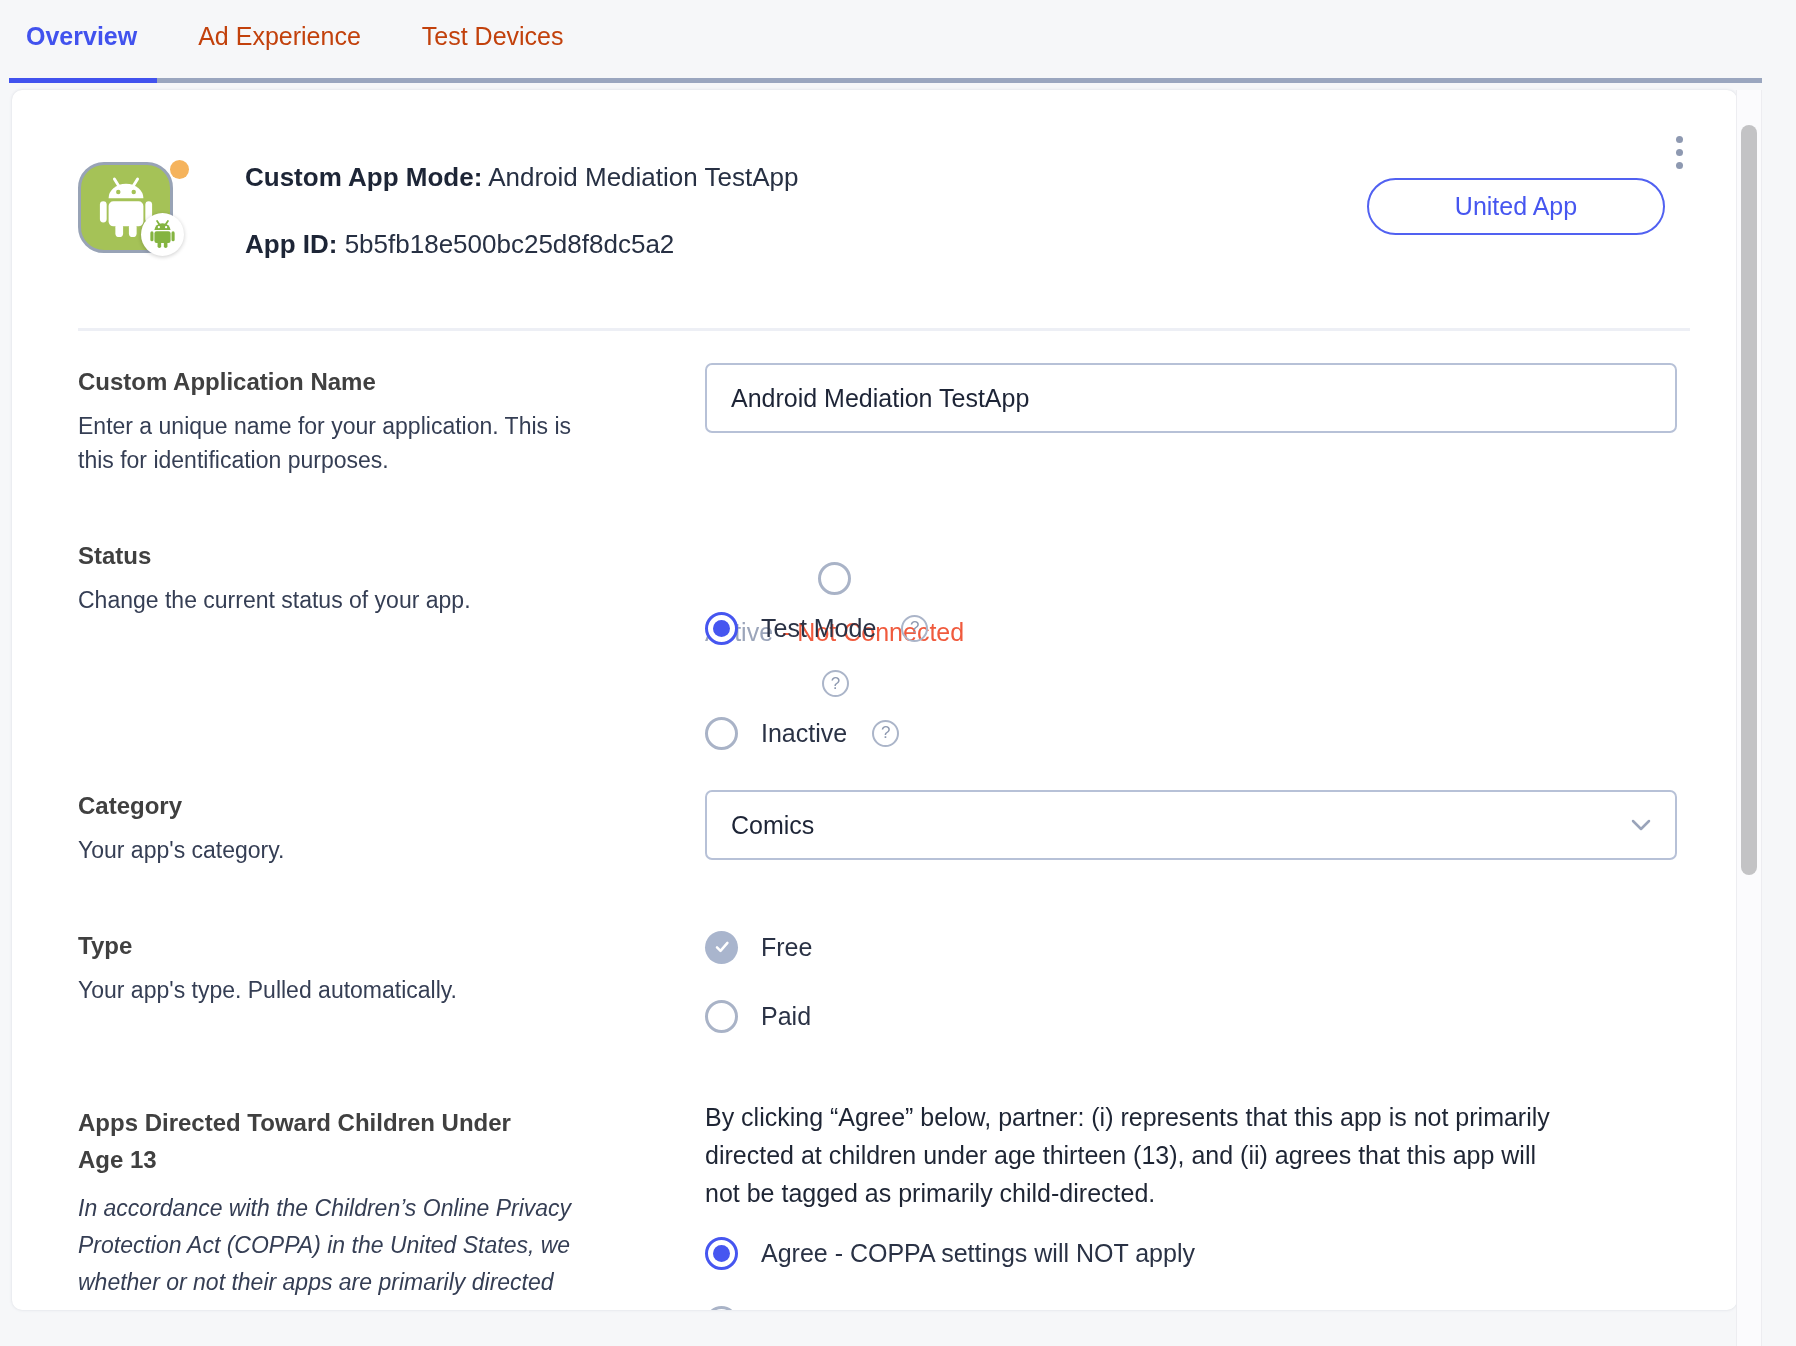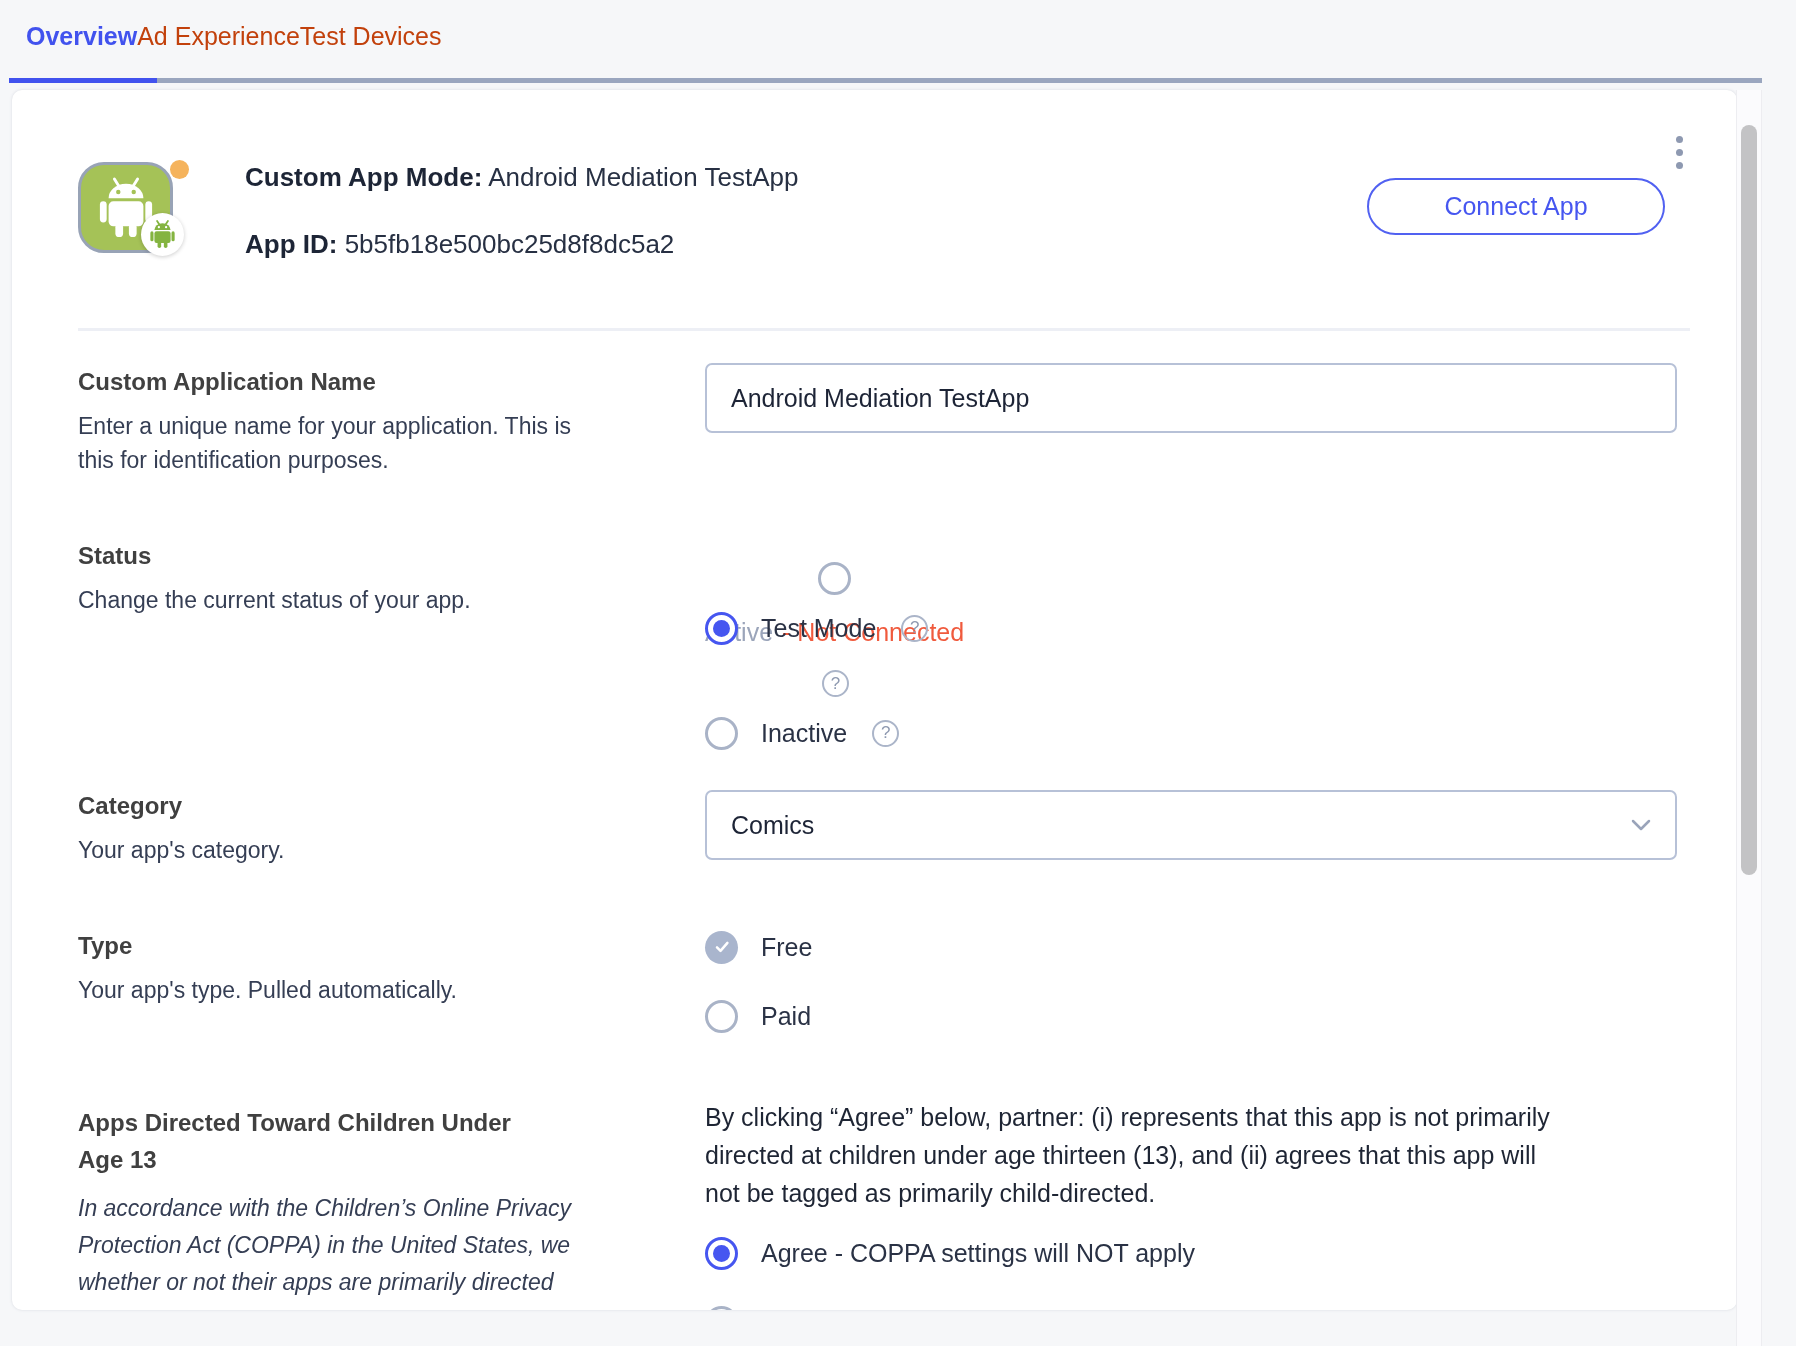--- a/index.html
+++ b/index.html
@@ -3,21 +3,21 @@
 <meta charset="utf-8">
 <style>
   html,body{margin:0;padding:0;}
   body{
     width:1796px;height:1346px;position:relative;overflow:hidden;
     background:#f6f7f9;
     font-family:"Liberation Sans", sans-serif;
     -webkit-font-smoothing:antialiased;
   }
   
-  .tabs{position:absolute;left:26px;top:0;height:72px;display:flex;align-items:center;}
+  .tabs{position:absolute;left:26px;top:0;height:72px;display:flex;align-items:center;gap:61px;}
   .tab{font-size:25px;color:#c2410c;cursor:pointer;white-space:nowrap;}
   .tab.active{color:#4152ee;font-weight:bold;}
   .tabline{position:absolute;left:9px;top:78px;width:1753px;height:5px;background:#9aa6bf;}
   .tabline .seg{position:absolute;left:0;top:0;width:148px;height:5px;background:#4152ee;}
 
   
   .card{position:absolute;left:12px;top:90px;width:1725px;height:1220px;background:#ffffff;
         border-radius:10px;overflow:hidden;box-shadow:0 0 3px rgba(110,120,140,.22);}
   .card > *{position:absolute;}
 
@@ -138,21 +138,21 @@
       <rect x="19" y="48" width="8" height="14" rx="4" fill="#84b440"></rect>
       <rect x="33" y="48" width="8" height="14" rx="4" fill="#84b440"></rect>
     </svg>
   </div>
 
   <div class="headtext">
     <div class="hline"><span class="b">Custom App Mode:</span> <span>Android Mediation TestApp</span></div>
     <div class="hline"><span class="b">App ID:</span> <span>5b5fb18e500bc25d8f8dc5a2</span></div>
   </div>
 
-  <button class="connect">Connect App</button>
+  <button class="connect">United App</button>
 
   <div class="divider"></div>
 
   <div class="sec" id="sec-name">
     <div class="sec-title">Custom Application Name</div>
     <div class="sec-desc">
       <div>Enter a unique name for your application. This is</div>
       <div>this for identification purposes.</div>
     </div>
   </div>

